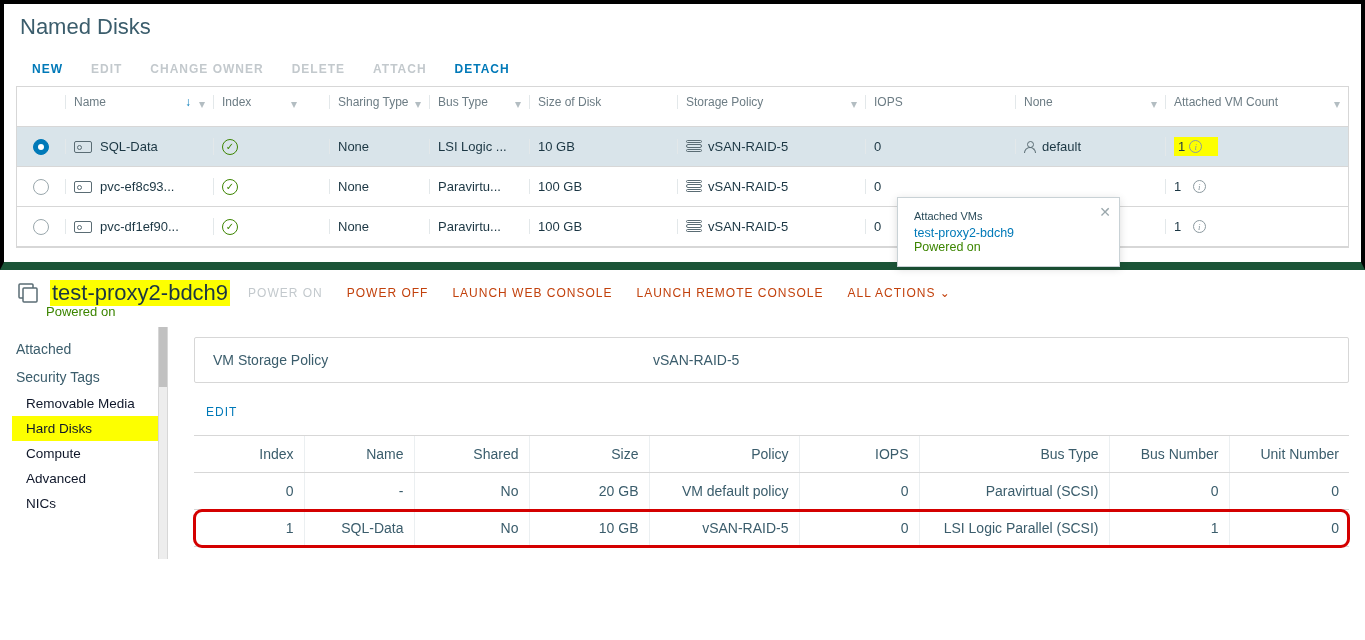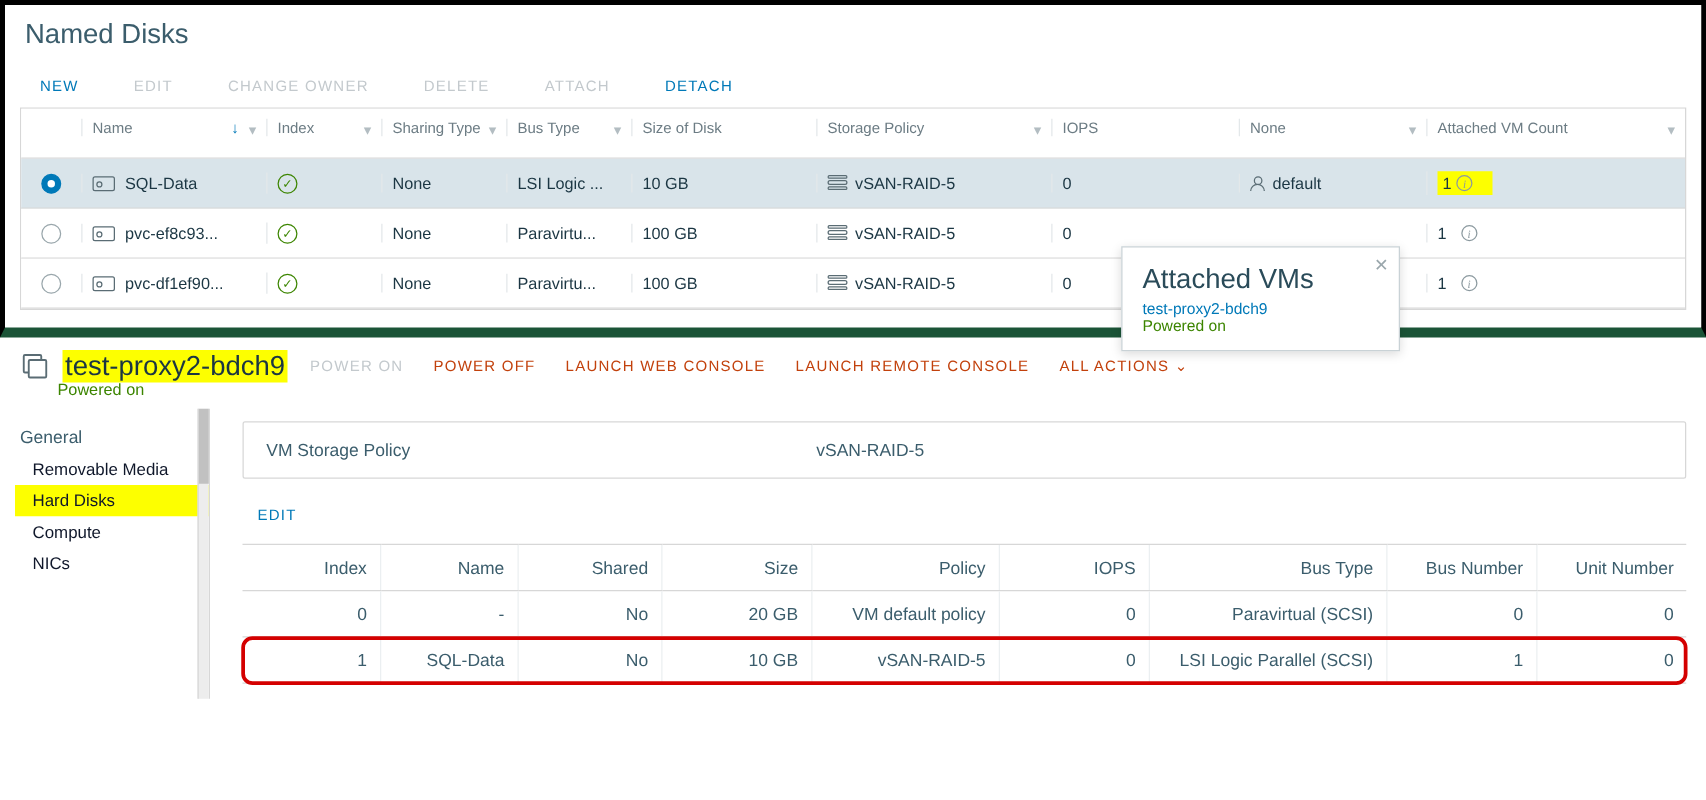--- a/index.html
+++ b/index.html
@@ -1,34 +1,34 @@
 <!DOCTYPE html>
 <html><head>
 <meta charset="utf-8">
 <style>
   * { box-sizing: border-box; margin: 0; padding: 0; }
   body { font-family: -apple-system, BlinkMacSystemFont, "Segoe UI", Arial, sans-serif; font-size: 13px; color: #1b3643; background: #fff; width: 1365px; }
   
   
   .top-panel { border: 4px solid #000; border-bottom: 8px solid #1b5437; }
   .panel-title { font-size: 22px; font-weight: 300; color: #3b5d6c; padding: 10px 16px 6px 16px; }
-  .action-bar { padding: 16px 16px 10px 28px; display: flex; gap: 44px; font-size: 12px; letter-spacing: 1px; font-weight: 400; }
+  .action-bar { padding: 16px 16px 10px 28px; display: flex; gap: 28px; font-size: 12px; letter-spacing: 1px; font-weight: 700; }
   .action-bar span { color: #c3c9cd; cursor: default; }
   .action-bar .active { color: #0079b8; }
   
   
   .disk-table { margin: 0 12px 14px 12px; border: 1px solid #d7d7d7; }
   .dt-header, .dt-row { display: flex; align-items: center; min-height: 40px; border-bottom: 1px solid #d7d7d7; font-size: 13px; }
   .dt-header { background: #fff; font-size: 12px; color: #6c7c84; align-items: flex-start; padding-top: 8px; padding-bottom: 8px; }
   .dt-row { background: #fff; }
   .dt-row.selected { background: #d9e4ea; }
   .c-radio { width: 48px; display:flex; justify-content:center; align-items:center; }
   .c-name { width: 148px; display:flex; align-items:center; gap:8px; border-left:1px solid #e3e8ea; padding-left:8px; height:100%; }
   .c-status { width: 92px; border-left:1px solid #e3e8ea; padding-left:8px; }
-  .c-sharing { width: 100px; border-left:1px solid #e3e8ea; padding-left:8px; }
+  .c-sharing { width: 100px; border-left:1px solid #e3e8ea; padding-left:8px;margin-left:24px; }
   .c-bus { width: 100px; border-left:1px solid #e3e8ea; padding-left:8px; }
   .c-size { width: 148px; border-left:1px solid #e3e8ea; padding-left:8px; }
   .c-policy { width: 188px; border-left:1px solid #e3e8ea; padding-left:8px; display:flex; align-items:center; gap:6px; }
   .c-iops { width: 150px; border-left:1px solid #e3e8ea; padding-left:8px; }
   .c-owner { width: 150px; border-left:1px solid #e3e8ea; padding-left:8px; display:flex; align-items:center; gap:6px; }
   .c-attached { flex:1; border-left:1px solid #e3e8ea; padding-left:8px; display:flex; align-items:center; gap:4px; }
   .dt-header > div { position:relative; }
   .filter-icon { position:absolute; right:8px; top:2px; color:#b3bdc2; }
   
   .radio-outer { width:16px; height:16px; border:1px solid #9aa7ac; border-radius:50%; display:flex; align-items:center; justify-content:center; }
@@ -43,21 +43,21 @@
   .info-icon { width:13px; height:13px; border:1px solid #8b999f; border-radius:50%; display:inline-flex; align-items:center; justify-content:center; font-size:9px; color:#8b999f; font-style:italic; font-family:serif; }
   .user-icon { width:12px; height:12px; display:inline-block; position:relative; }
   .user-icon::before{content:""; position:absolute; width:5px; height:5px; border:1px solid #5a6c74; border-radius:50%; left:2.5px; top:0;}
   .user-icon::after{content:""; position:absolute; width:10px; height:5px; border:1px solid #5a6c74; border-bottom:none; border-radius:6px 6px 0 0; left:0; top:6px;}
   
   .highlight-yellow { background:#fdff00; padding:0 2px; }
   
   
   .popover { position:absolute; top:193px; left:893px; width:223px; background:#fff; border:1px solid #c9d2d6; box-shadow:0 2px 8px rgba(0,0,0,0.15); padding:12px 16px; z-index:5; }
   .popover .close{ position:absolute; top:6px; right:8px; color:#9aa7ac; font-size:14px; cursor:pointer; }
-  .popover h3{ font-size:22px; font-weight:400; color:#2a4b59; margin-bottom:4px; }
+  .popover h3{ font-size:11px; font-weight:400; color:#2a4b59; margin-bottom:4px; }
   .popover .link{ color:#0079b8; font-size:12.5px; }
   .popover .state{ color:#3c8500; font-size:12.5px; font-weight:500; }
   .vm-header { display:flex; align-items:center; gap:10px; padding:10px 16px 4px 16px; flex-wrap:wrap; }
   .vm-icon { width:24px; height:24px; display:inline-block; }
   .vm-title { font-size:22px; font-weight:300; color:#1b3643; }
   .vm-state { color:#3c8500; font-size:13px; font-weight:500; padding-left:46px; margin-top:-6px; margin-bottom:8px; }
   .vm-actions { display:flex; gap:24px; font-size:12px; letter-spacing:1px; font-weight:500; padding-left:8px; }
   .vm-actions .dim { color:#c3c9cd; }
   .vm-actions .act { color:#c2410c; }
   
@@ -230,24 +230,26 @@
       <span class="act">LAUNCH WEB CONSOLE</span>
       <span class="act">LAUNCH REMOTE CONSOLE</span>
       <span class="act"><span>ALL ACTIONS</span> <span>⌄</span></span>
     </div>
   </div>
   <div class="vm-state">Powered on</div>
 
   <div class="bottom-body">
     <div class="sidebar">
       <div class="thumb"></div>
-      <div class="sb-item">General</div>
+      <div class="sb-item">Attached</div>
+      <div class="sb-item">Security Tags</div>
       <div class="sb-sub">Removable Media</div>
       <div class="sb-sub sel">Hard Disks</div>
       <div class="sb-sub">Compute</div>
+      <div class="sb-sub">Advanced</div>
       <div class="sb-sub">NICs</div>
     </div>
 
     <div class="main-area">
       <div class="policy-box">
         <div class="lbl">VM Storage Policy</div>
         <div>vSAN-RAID-5</div>
       </div>
       <span class="edit-link">EDIT</span>
 

